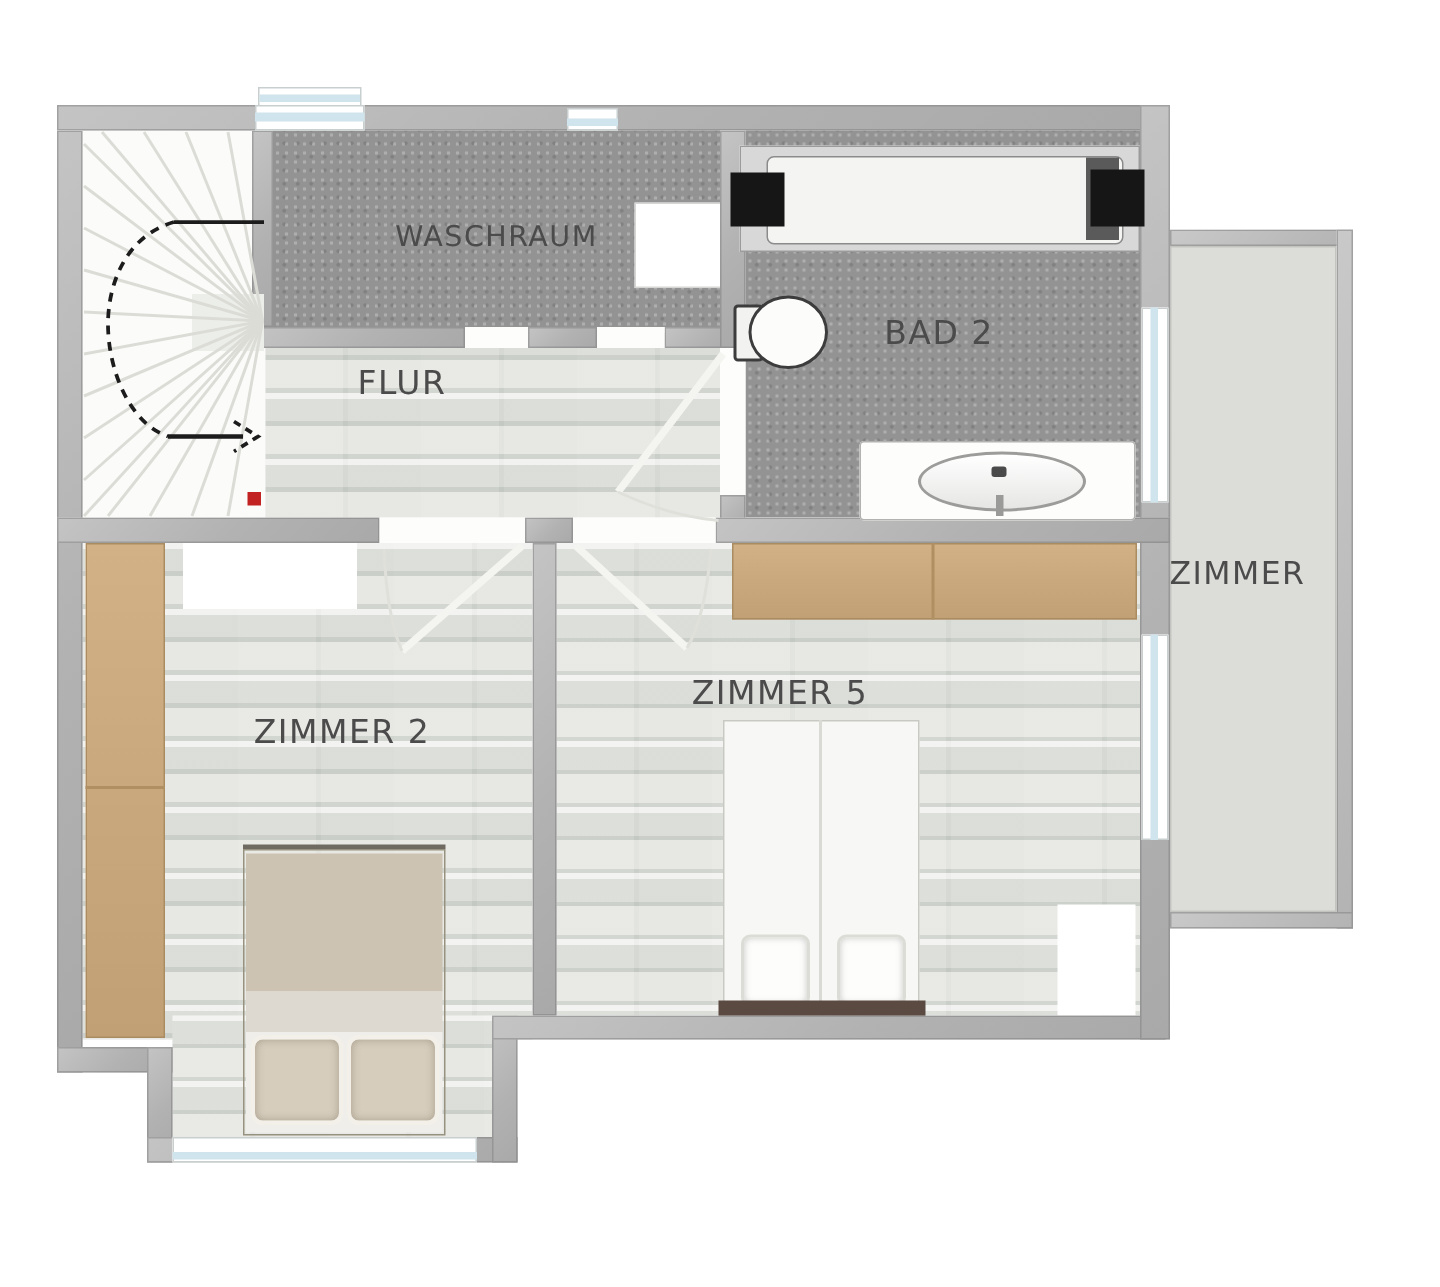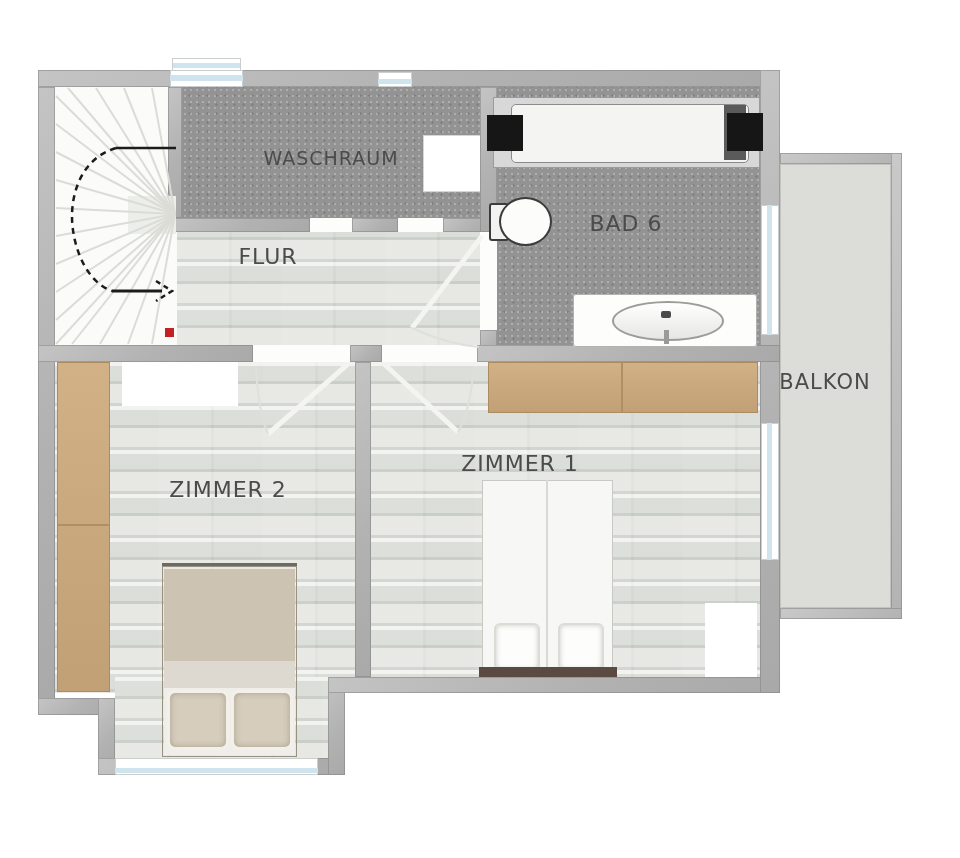--- a/index.html
+++ b/index.html
@@ -201,18 +201,18 @@
     <g>
       <line x1="384" y1="364" x2="458" y2="432" stroke="#f4f4f1" stroke-width="5"></line>
       <path d="M474,366 Q470,412 458,432" stroke="#e0e0db" stroke-width="2" fill="none"></path>
     </g>
   </svg>
 
   <div class="marker" style="left:165px;top:328px;width:9px;height:9px;"></div>
 
   <div class="label" style="left:331px;top:158px;font-size:19px;">WASCHRAUM</div>
   <div class="label" style="left:268px;top:256px;font-size:22px;">FLUR</div>
-  <div class="label" style="left:626px;top:223px;font-size:22px;">BAD 6</div>
+  <div class="label" style="left:626px;top:223px;font-size:22px;">BAD 2</div>
   <div class="label" style="left:228px;top:489px;font-size:22px;">ZIMMER 2</div>
-  <div class="label" style="left:520px;top:463px;font-size:22px;">ZIMMER 1</div>
-  <div class="label" style="left:825px;top:382px;font-size:21px;">BALKON</div>
+  <div class="label" style="left:520px;top:463px;font-size:22px;">ZIMMER 5</div>
+  <div class="label" style="left:825px;top:382px;font-size:21px;">ZIMMER</div>
 
 </div>
 
 </body></html>

